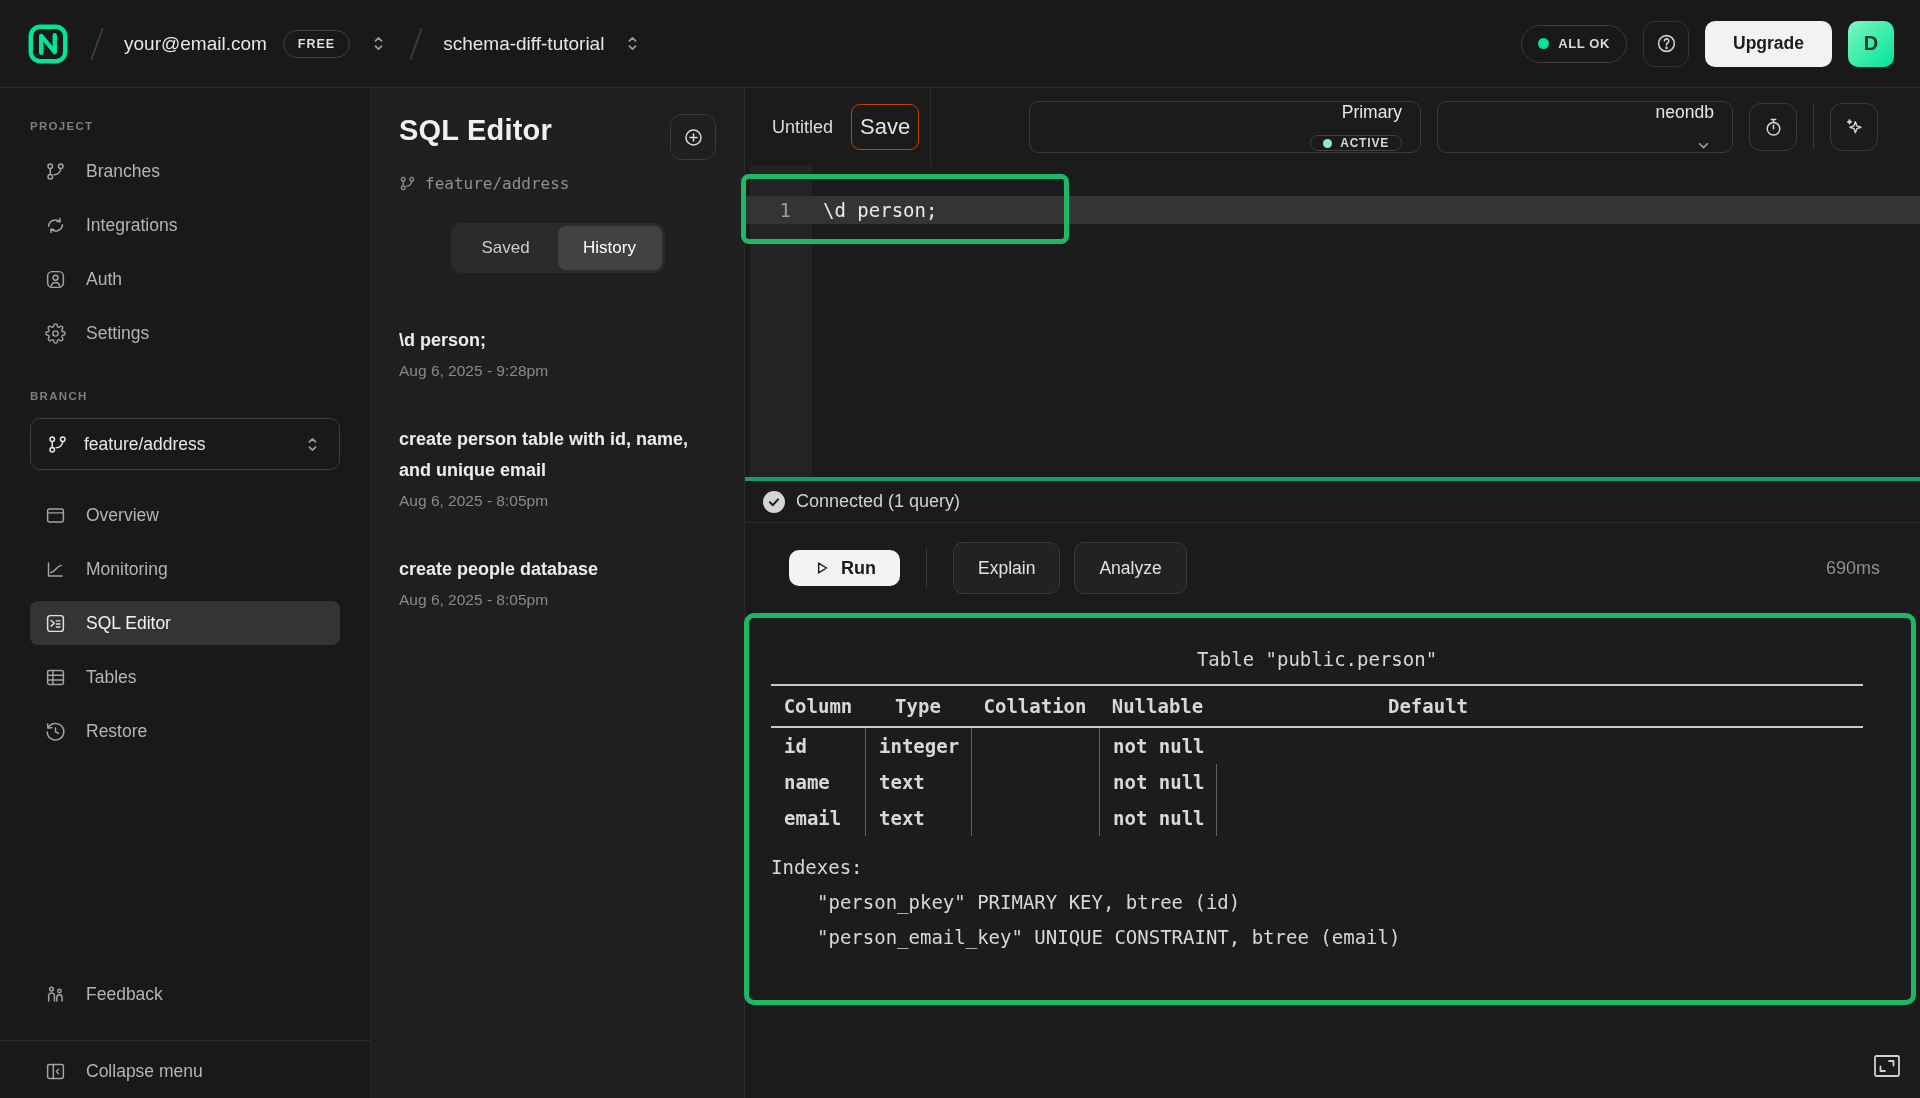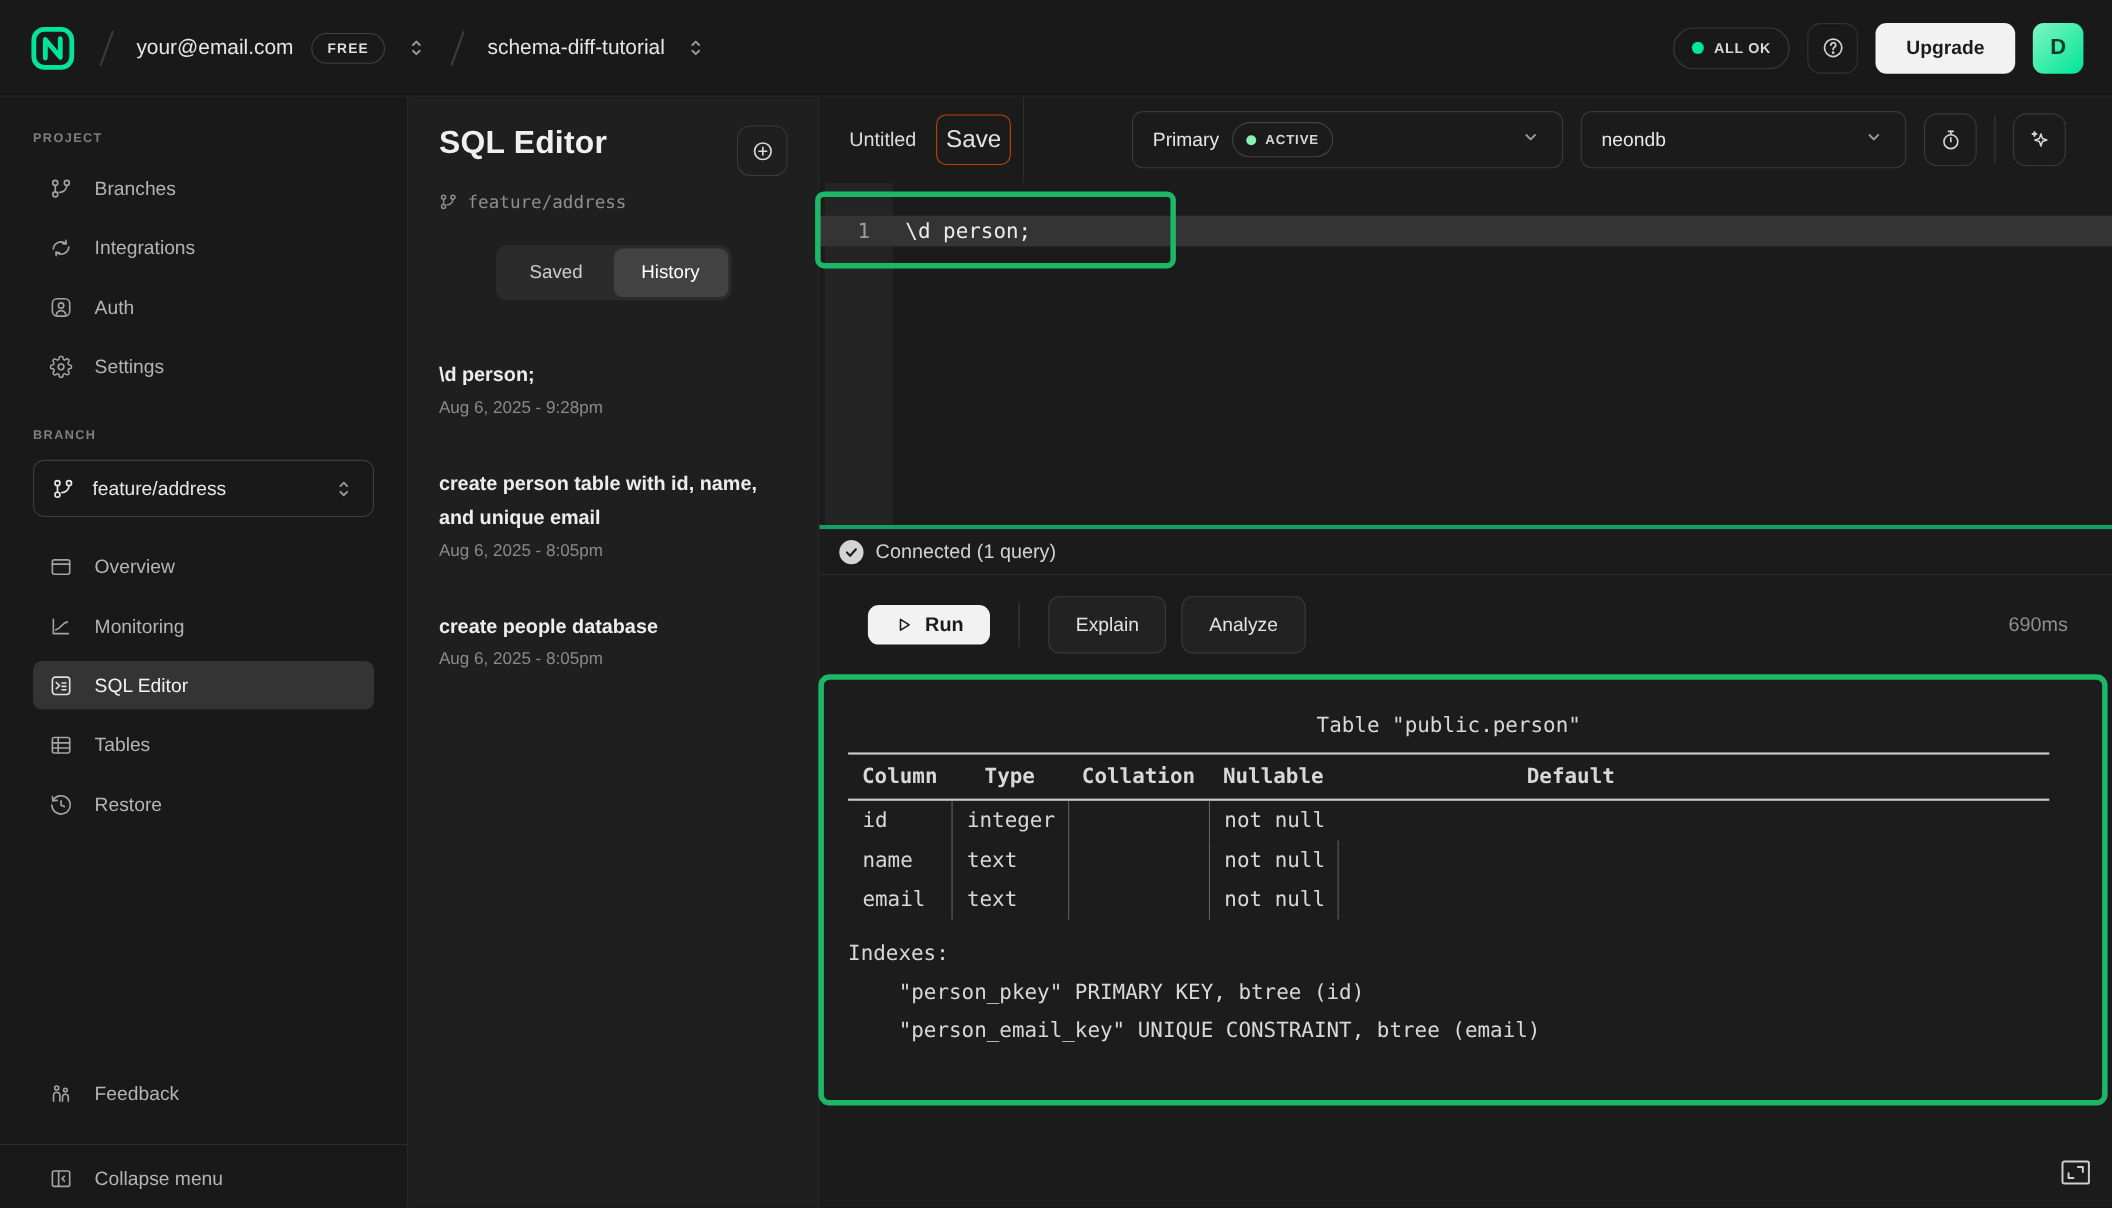--- a/index.html
+++ b/index.html
@@ -72,23 +72,23 @@
   .main { flex:1; background:#1b1b1b; display:flex; flex-direction:column; min-width:0; position:relative; }
 
   .main-toolbar { height:78px; display:flex; align-items:center; flex:0 0 auto; }
   .tab-zone { width:186px; height:100%; display:flex; align-items:center; gap:18px;
               padding-left:27px; border-right:1px solid #2d2d2d; flex:0 0 auto; }
   .tab-name { font-size:18px; color:#dcdcdc; }
   .save-btn { height:46px; padding:0 8px; background:transparent; border:1px solid #c2410c;
               border-radius:9px; color:#e3e3e3; font-size:22px; cursor:pointer; font-family:inherit; }
   .controls-zone { flex:1; display:flex; align-items:center; justify-content:flex-end;
                    gap:16px; padding-right:42px; }
-  .select-box { display:flex; align-items:center; gap:12px; height:52px; border:1px solid #3a3a3a;
+  .select-box { display:flex; align-items:flex-end; gap:12px; height:52px; border:1px solid #3a3a3a;
                 border-radius:10px; padding:0 18px; cursor:pointer; background:transparent;
-                color:#e6e6e6; font-size:17.5px; font-family:inherit; }
+                color:#e6e6e6; font-size:17.5px; font-family:inherit;flex-direction:column; }
   .select-compute { width:392px; }
   .select-db { width:296px; }
   .select-box .chev { margin-left:auto; color:#9a9a9a; }
   .active-badge { display:flex; align-items:center; gap:8px; border:1px solid #414141; border-radius:999px;
                   height:32px; padding:0 12px; font-size:12px; font-weight:700; letter-spacing:.8px; color:#d6d6d6; }
   .active-dot { width:9px; height:9px; border-radius:50%; background:#8cf0b4; }
   .icon-btn { width:48px; height:48px; border-radius:12px; border:1px solid #3a3a3a; background:transparent;
               color:#d6d6d6; display:flex; align-items:center; justify-content:center; cursor:pointer; }
   .v-divider { width:1px; height:44px; background:#3a3a3a; }
 
@@ -122,21 +122,21 @@
   .results-zone { flex:1; position:relative; min-height:0; }
   .results-panel { position:absolute; left:-1px; right:4px; top:0; height:392px;
                    border:5px solid #1db768; border-radius:10px; background:#1c1c1c;
                    padding:30px 0 0 22px; overflow:hidden; }
   .psql { font-family:"DejaVu Sans Mono", monospace; font-size:19px; color:#d8d8d8; width:1092px; }
   .psql-title { text-align:center; padding-bottom:14px; }
   .psql-hr { border-top:2px solid #c9c9c9; }
   .psql-row { display:grid; grid-template-columns:94px 106px 128px 117px 424px; }
   .psql-row.head { padding:9px 0; font-weight:700; }
   .psql-row.head span { text-align:center; }
-  .psql-row.data span { padding:7px 0 7px 13px; }
+  .psql-row.data span { padding:7px 0 7px 13px;font-weight:bold; }
   .psql-row.data span + span { border-left:1px solid #606060; }
   .psql-body { padding-bottom:4px; }
   .psql-indexes { margin-top:16px; }
   .psql-index-line { padding-left:46px; margin-top:13px; }
 
   .expand-btn { position:absolute; right:14px; bottom:16px; width:38px; height:32px; background:transparent;
                 border:none; color:#cfcfcf; cursor:pointer; display:flex; align-items:center; justify-content:center; }
 </style>
 </head>
 <body>

